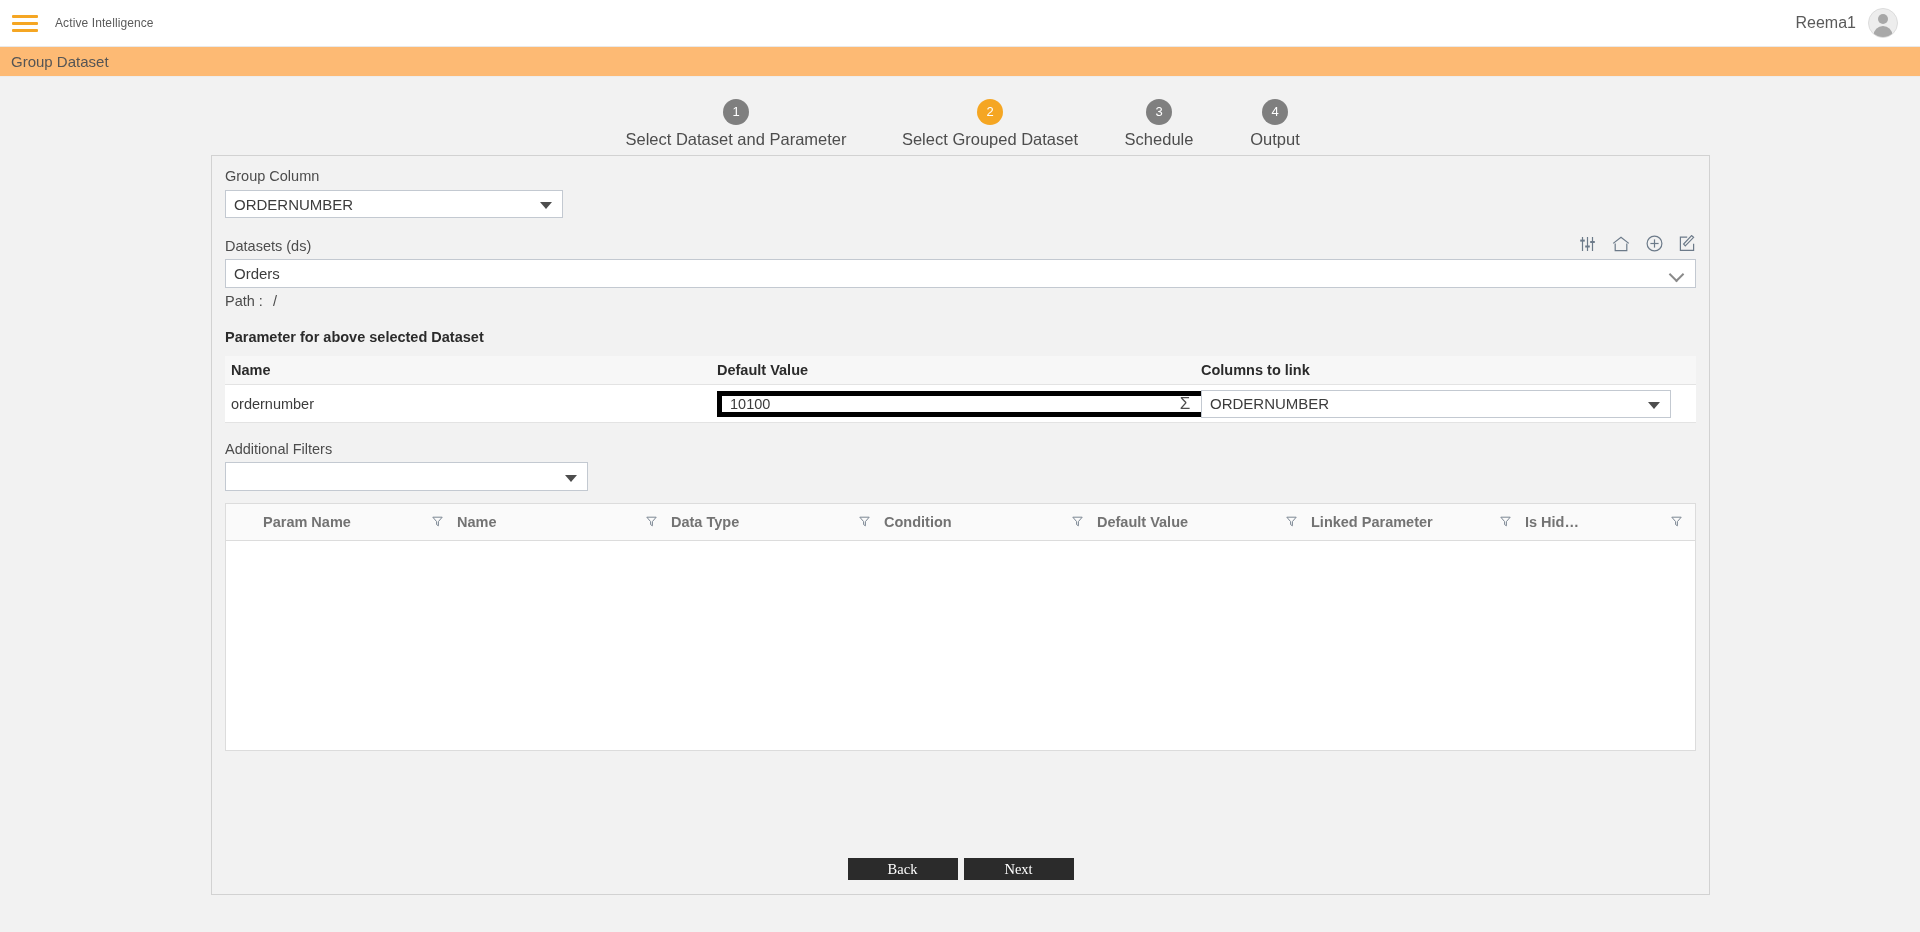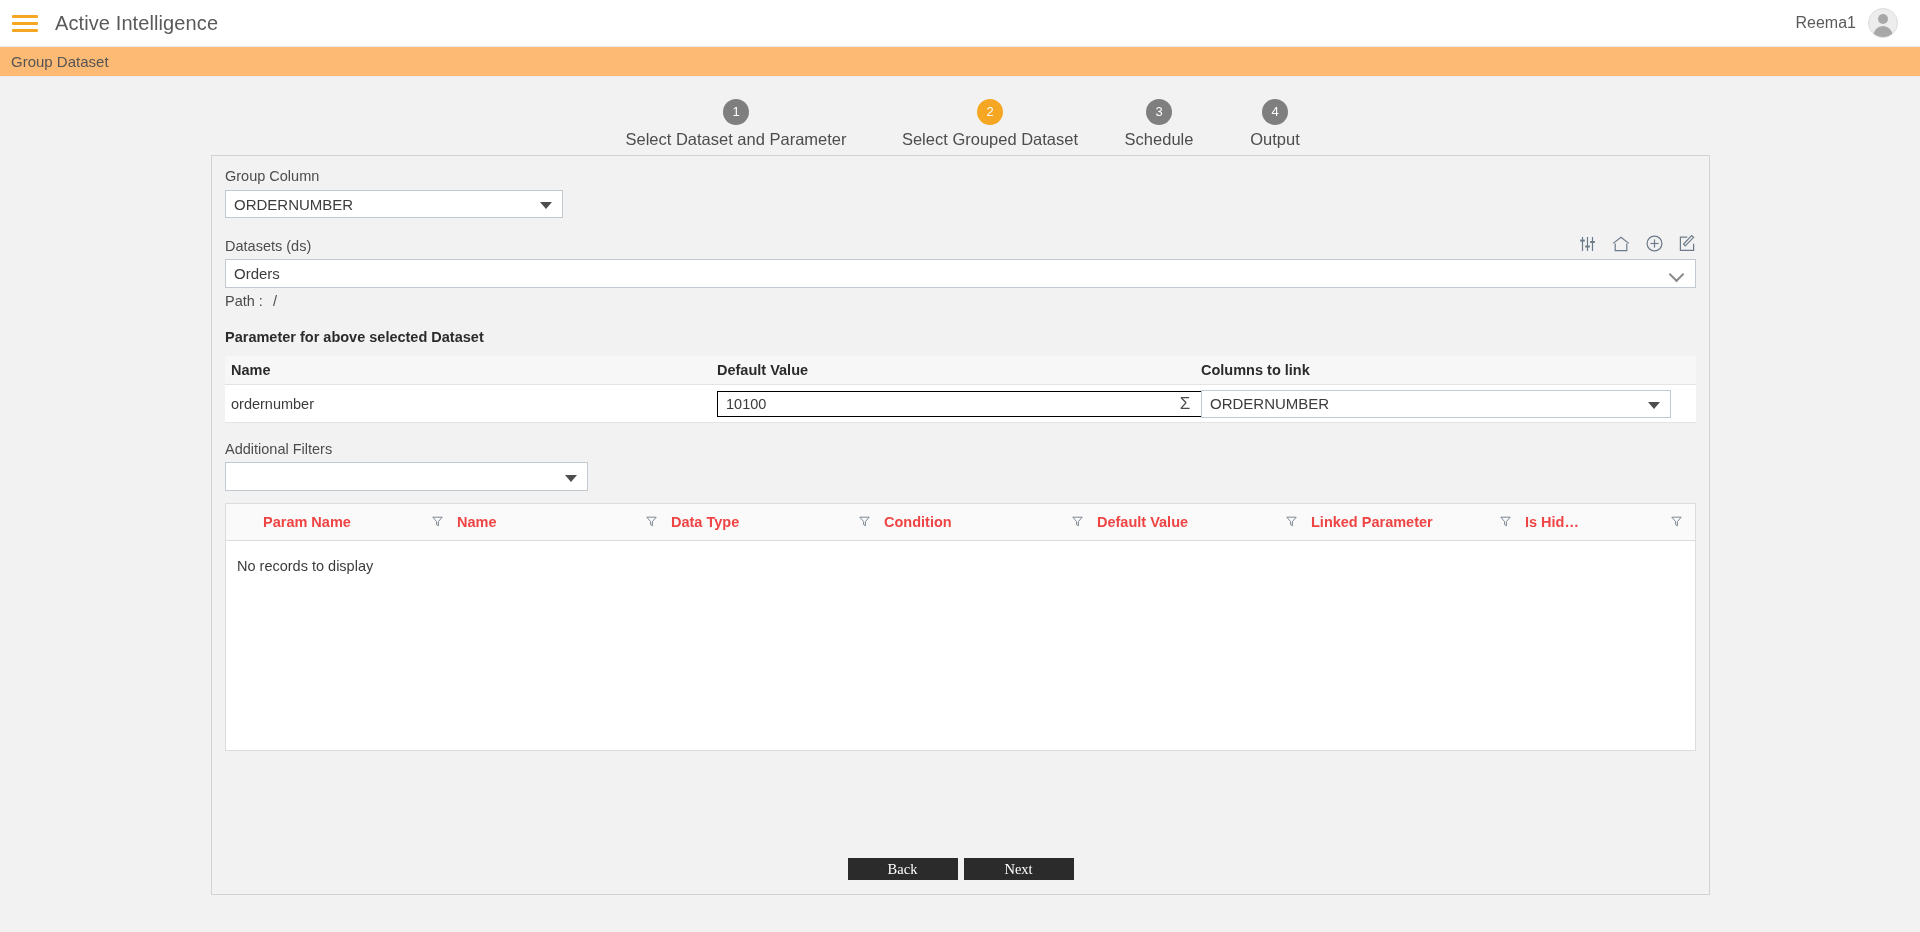--- a/index.html
+++ b/index.html
@@ -18,21 +18,21 @@
     background: #ffffff;
     display: flex;
     align-items: center;
     padding: 0 22px 0 12px;
     border-bottom: 1px solid #e9e9e9;
   }
   .hamburger { width: 26px; height: 20px; display: flex; flex-direction: column; justify-content: center; gap: 4px; cursor: pointer; }
   .hamburger span { display: block; height: 3px; width: 26px; background: #f5a623; border-radius: 1px; }
   .app-title {
     margin-left: 17px;
-    font-size: 20px;
+    font-size: 12px;
     color: #5a5a5a;
     letter-spacing: .1px;
   }
   .topbar-right { margin-left: auto; display: flex; align-items: center; gap: 12px; }
   .user-name { font-size: 16px; color: #5a5a5a; }
   .avatar {
     width: 30px; height: 30px; border-radius: 50%;
     background: #ededed; border: 1px solid #dcdcdc;
     position: relative; overflow: hidden;
   }
@@ -158,21 +158,21 @@
     background: #fff;
     border-bottom: 1px solid #e3e3e3;
     font-size: 14.5px; color: #3c3c3c;
   }
   .col-name { width: 492px; padding-left: 6px; }
   .col-default { width: 452px; }
   .col-sigma { width: 32px; text-align: center; font-size: 17px; color: #4d4d4d; }
   .col-link { flex: 1; }
   .txt-input {
     width: 528px; height: 26px;
-    border: 1px solid #000000;
+    border: 5px solid #000000;
     background: #fff;
     font-size: 14.5px; color: #3c3c3c;
     padding: 0 8px;
     font-family: "Liberation Sans", sans-serif;
   }
   .link-select { width: 470px; }
 
   .addl-label { font-size: 14.5px; color: #4c4c4c; margin-top: 18px; margin-bottom: 5px; }
   .addl-select { width: 363px; height: 29px; }
 
@@ -181,21 +181,21 @@
     margin-top: 12px;
     border: 1px solid #dcdcdc;
     background: #fff;
     height: 248px;
   }
   .grid-head {
     display: flex; align-items: center;
     height: 37px;
     background: #fafafa;
     border-bottom: 1px solid #dcdcdc;
-    font-weight: bold; font-size: 14.5px; color: #ef4444;
+    font-weight: bold; font-size: 14.5px; color: #737373;
   }
   .gh { display: flex; align-items: center; height: 100%; }
   .gh-title { white-space: nowrap; overflow: hidden; }
   .funnel { margin: 0 14px; flex: none; }
   .gc-1 { width: 192px; padding-left: 37px; }
   .gc-2 { width: 214px; }
   .gc-3 { width: 213px; }
   .gc-4 { width: 213px; }
   .gc-5 { width: 214px; }
   .gc-6 { width: 214px; }
@@ -391,21 +391,20 @@
             </svg>
         </span>
         <span class="gh-title">Is Hid…</span>
         <span class="funnel" style="margin-left:auto;margin-right:13px">
           <svg width="11" height="11" viewBox="0 0 11 11" fill="none" stroke="#7c8793" stroke-width="1">
               <path d="M0.8 1.2 H10.2 L6.4 5.6 V9.8 L4.6 8.6 V5.6 Z"></path>
             </svg>
         </span>
       </div>
     </div>
-    <div class="grid-empty">No records to display</div>
   </div>
 
   <div class="btn-row">
     <button class="btn">Back</button>
     <button class="btn">Next</button>
   </div>
 
 </div>
 
 </body></html>

